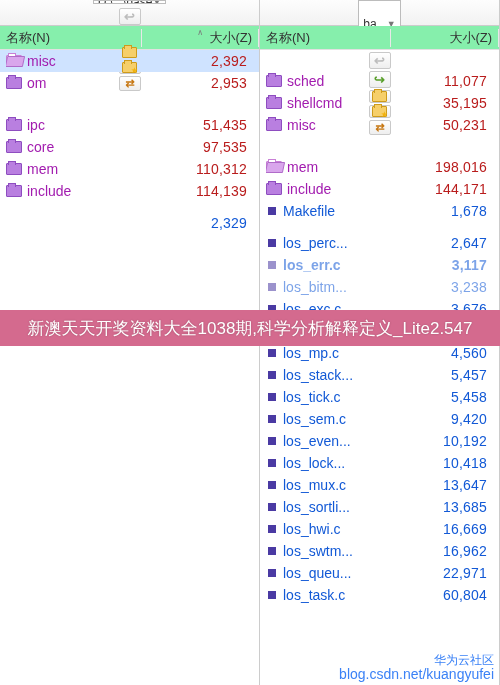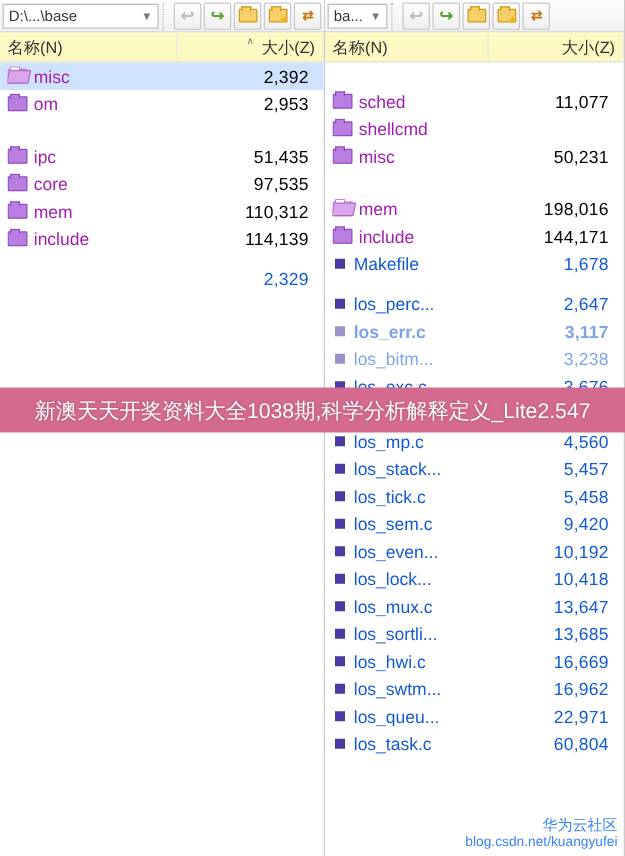--- a/index.html
+++ b/index.html
@@ -1,41 +1,41 @@
 <!DOCTYPE html>
 <html><head>
 <meta charset="utf-8">
 <style>
   * { margin: 0; padding: 0; box-sizing: border-box; font-family: "Microsoft YaHei", "Segoe UI", Tahoma, sans-serif; }
   body { width: 500px; height: 685px; background: #ffffff; font-size: 12px; overflow: hidden; position: relative; display: flex; }
   .pane { display: flex; flex-direction: column; height: 100%; border-right: 1px solid #ccc; }
   .pane.left { width: 260px; }
   .pane.right { width: 240px; }
-  .toolbar { display: flex; align-items: center; height: 26px; background: linear-gradient(#fdfdfd,#f2f2f2); border-bottom: 1px solid #ccc; padding: 0 2px; gap: 2px; }
+  .toolbar { display: flex; align-items: center; height: 26px; background: linear-gradient(#fdfdfd,#f2f2f2); border-bottom: 1px solid #ccc; padding: 0 2px; gap: 2px; flex-direction: column; }
   .path-box { flex: 1; height: 20px; background: #fff; border: 1px solid #bcbcbc; font-size: 12px; padding: 1px 4px; color: #333; display: flex; align-items: center; white-space: nowrap; overflow: hidden; }
   .path-box .chev { margin-left: auto; color: #777; font-size: 9px; }
   .tool-btn { width: 22px; height: 22px; border: 1px solid #c9c9c9; background: linear-gradient(#fff,#eee); border-radius: 2px; display: flex; align-items: center; justify-content: center; }
   .tool-sep { width: 6px; height: 22px; border-left: 1px dotted #bbb; margin: 0 1px; }
   .ico-arrow { font-size: 13px; color: #5aa02c; font-weight: bold; }
   .ico-arrow.dim { color: #bdbdbd; }
   .ico-fold { width: 15px; height: 11px; background: #f6cf6a; border: 1px solid #ce9b1b; border-radius: 1px; position: relative; }
   .ico-fold::before { content:""; position:absolute; top:-3px; left:1px; width:6px; height:3px; background:#f6cf6a; border:1px solid #ce9b1b; border-bottom:none; }
   .ico-fold-star::after { content:"★"; position:absolute; right:-2px; bottom:-3px; font-size:8px; color:#f2b20c; }
   .ico-swap { font-size: 11px; color: #c77814; font-weight: bold; letter-spacing: -1px; }
-  .header-row { display: flex; height: 24px; background: #fef9c3; border-bottom: 1px solid #e1e1e1; align-items: center; }
+  .header-row { display: flex; height: 24px; background: #86efac; border-bottom: 1px solid #e1e1e1; align-items: center; }
   .header-cell { display: flex; align-items: center; padding: 0 6px; color: #333; font-size: 13px; border-right: 1px solid #e8e8e8; }
   .header-cell.name { flex: 0 0 55%; }
   .header-cell.size { flex: 1; justify-content: flex-end; position: relative; }
   .sort-ind { position: absolute; top: -1px; left: 50%; transform: translateX(-50%); font-size: 8px; color: #7a7a7a; }
   .list { flex: 1; overflow: hidden; }
   .row { display: flex; align-items: center; height: 22px; padding: 0 4px 0 6px; font-size: 14px; }
   .row.selected { background: #cfe3ff; }
   .row .nm { flex: 0 0 55%; display: flex; align-items: center; gap: 5px; color: #a21caf; white-space: nowrap; overflow: hidden; }
   .row .nm.link { color: #1259d6; }
-  .row .sz { flex: 1; text-align: right; padding-right: 8px; color: #000000; font-size: 14px; letter-spacing: 0.2px; }
+  .row .sz { flex: 1; text-align: right; padding-right: 8px; color: #b91c1c; font-size: 14px; letter-spacing: 0.2px; }
   .row .sz.link { color: #1259d6; }
   .spacer { height: 10px; }
   .i-folder, .i-folder-o { width: 16px; height: 12px; border-radius: 1px; position: relative; flex-shrink: 0; }
   .i-folder { background: #b97fe0; border: 1px solid #8e4dc0; }
   .i-folder::before { content:""; position:absolute; top:-3px; left:1px; width:6px; height:3px; background:#b97fe0; border:1px solid #8e4dc0; border-bottom:none; }
   .i-folder-o { background: #fff; border: 1px solid #c97fd6; }
   .i-folder-o::before { content:""; position:absolute; top:-3px; left:1px; width:6px; height:3px; background:#fff; border:1px solid #c97fd6; border-bottom:none; border-top-left-radius:1px; }
   .i-folder-o::after { content:""; position:absolute; left:-1px; bottom:-1px; width:16px; height:9px; background:#d9a6ec; border:1px solid #b06bc9; transform: skewX(-12deg); border-radius:1px; }
   .i-file { width: 8px; height: 8px; background: #4a3aa3; flex-shrink: 0; margin-left: 2px; margin-right: 2px; }
   .banner { position: absolute; left: 0; right: 0; top: 310px; height: 36px; background: #d46a8e; color: #fff; display: flex; align-items: center; justify-content: center; font-size: 17px; font-weight: 500; text-shadow: 0 0 2px rgba(0,0,0,.25); z-index: 5; }
@@ -161,20 +161,21 @@
           <span class="i-folder"></span>
           <span>sched</span>
         </div>
         <div class="sz">11,077</div>
       </div>
       <div class="row">
         <div class="nm">
           <span class="i-folder"></span>
           <span>shellcmd</span>
         </div>
+        <div class="sz">35,195</div>
       </div>
       <div class="row">
         <div class="nm">
           <span class="i-folder"></span>
           <span>misc</span>
         </div>
         <div class="sz">50,231</div>
       </div>
       <div class="spacer"></div>
       <div class="spacer"></div>
@@ -318,14 +319,14 @@
           <span>los_task.c</span>
         </div>
         <div class="sz link">60,804</div>
       </div>
     </div>
 </div>
 
 <div class="banner">新澳天天开奖资料大全1038期,科学分析解释定义_Lite2.547</div>
 <div class="wm">
   <div>华为云社区</div>
-  <div style="font-size:11px">blog.csdn.net/kuangyufei</div>
+  <div style="font-size:14px">blog.csdn.net/kuangyufei</div>
 </div>
 
 </body></html>

